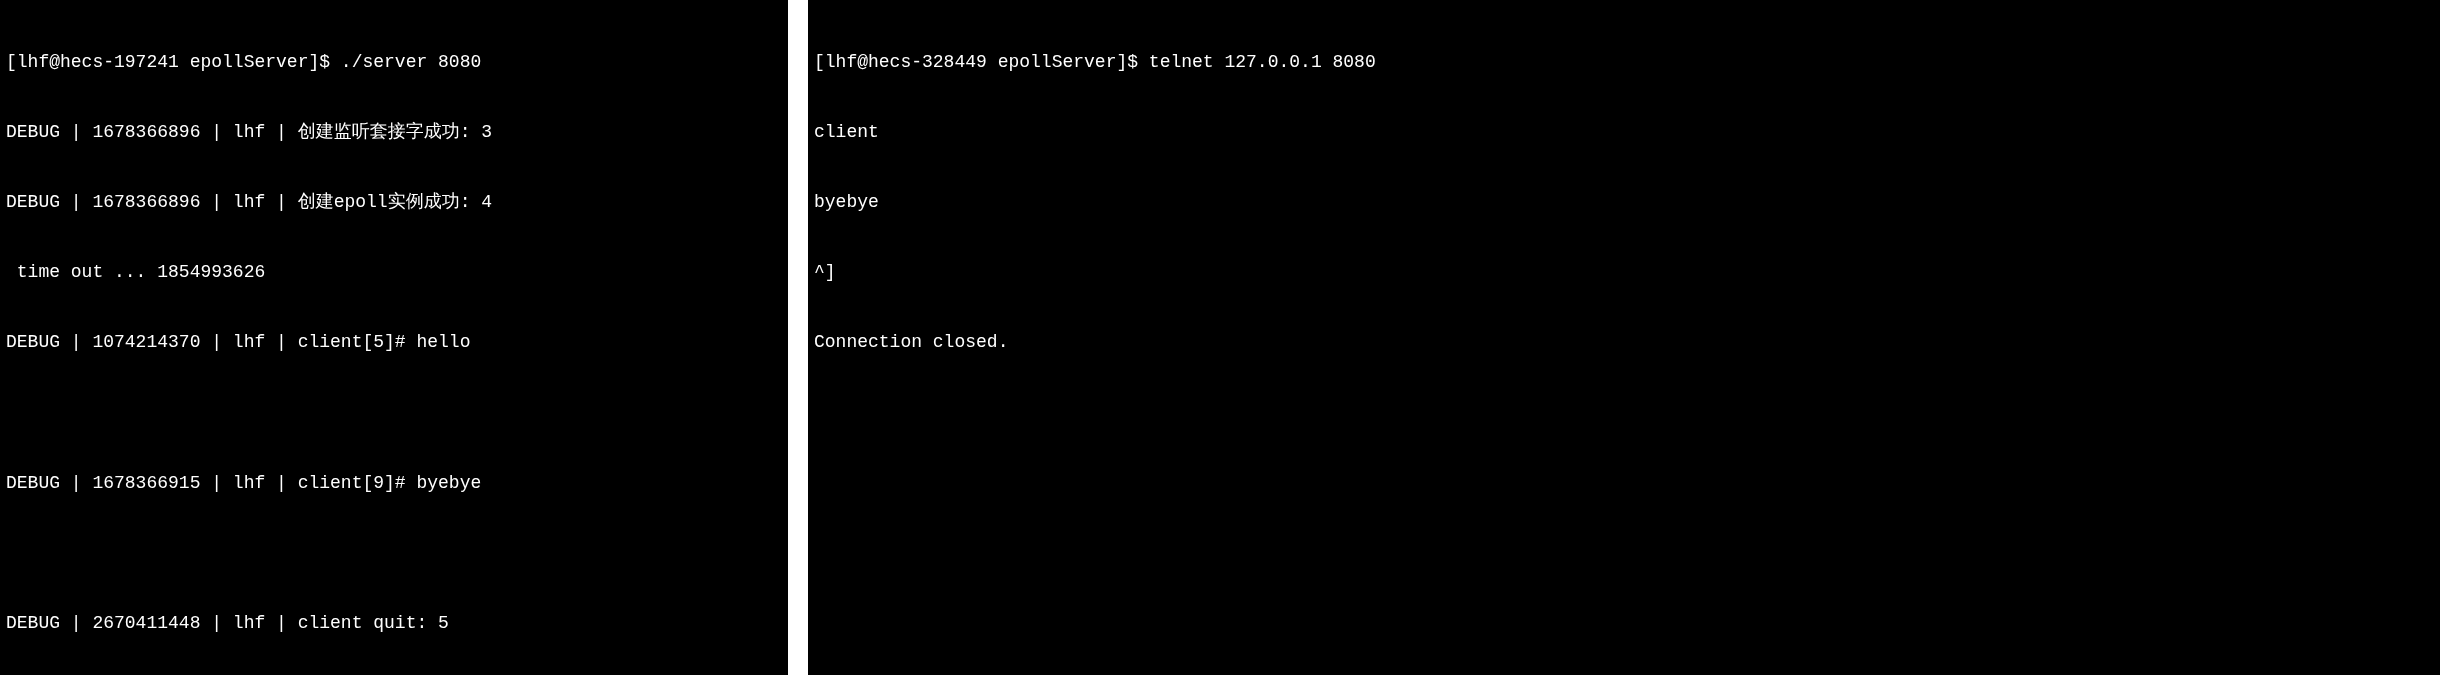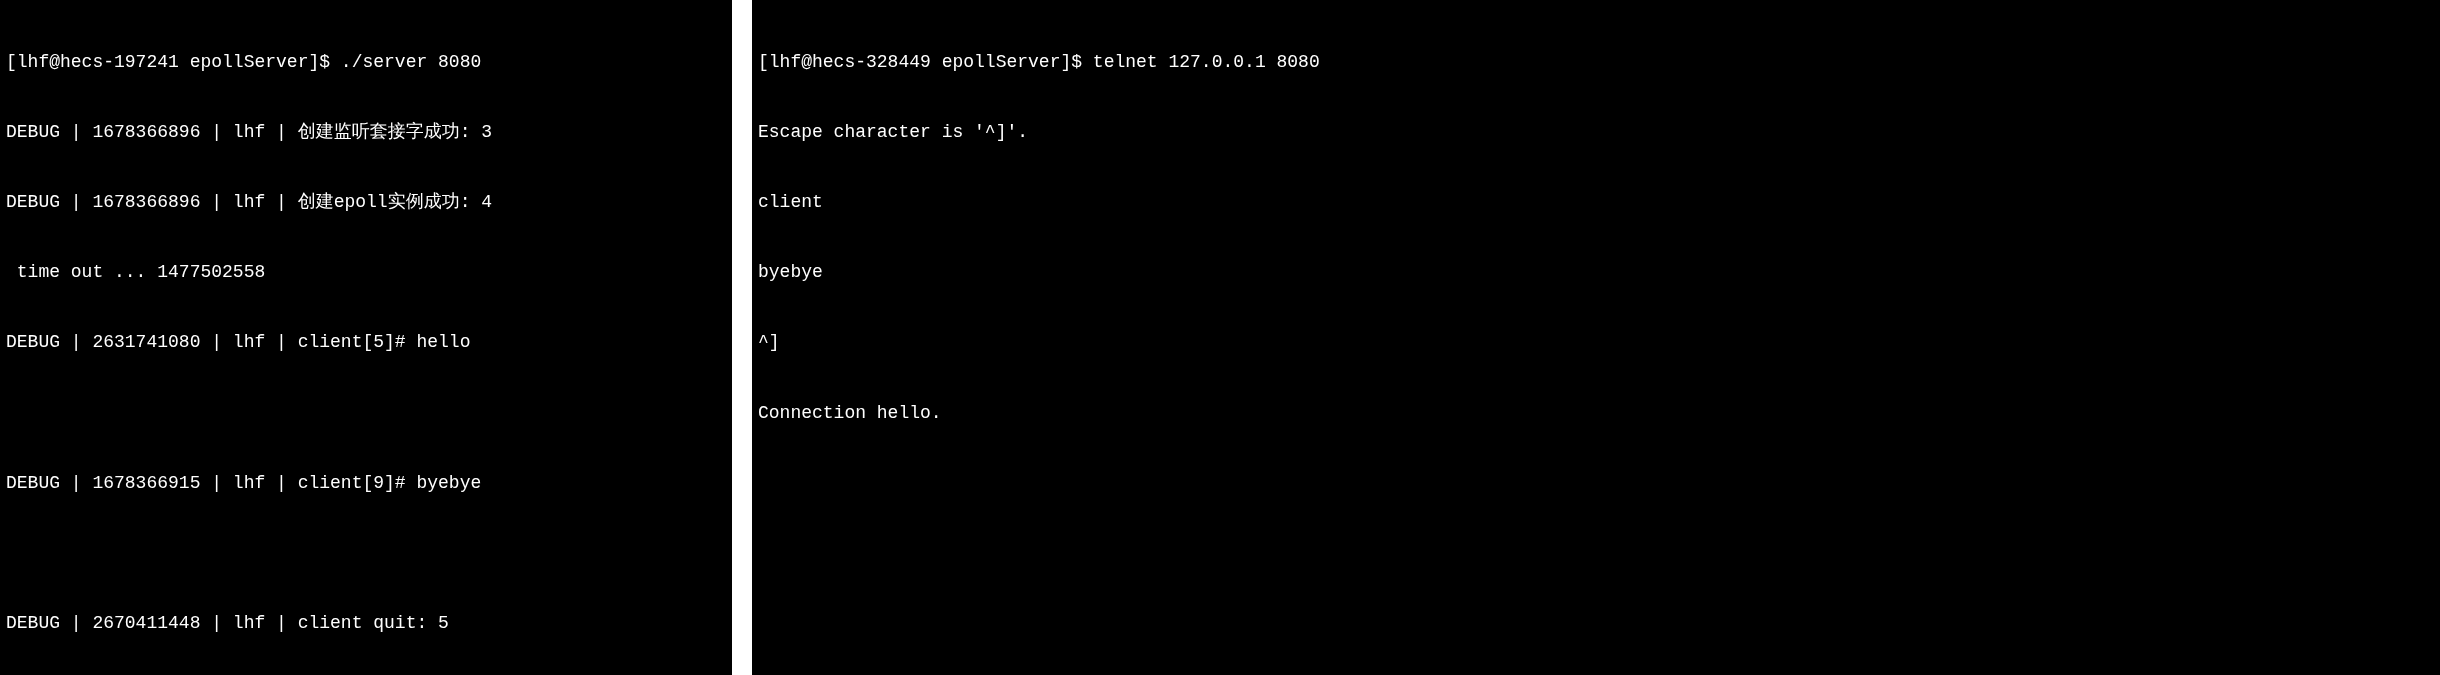--- a/index.html
+++ b/index.html
@@ -19,21 +19,21 @@
     }
     .terminal {
       background: #000000;
       color: #ffffff;
       padding: 4px 6px;
       white-space: pre;
       overflow: hidden;
       position: relative;
     }
     .terminal-left {
-      width: 732px;
+      width: 788px;
       flex-shrink: 0;
     }
     .gap {
       width: 20px;
       background: #ffffff;
       flex-shrink: 0;
     }
     .terminal-right {
       flex: 1;
     }
@@ -42,32 +42,31 @@
       min-height: 1.3em;
     }
   </style>
 </head>
 <body>
 
 <div class="terminal terminal-left">
   <span class="line">[lhf@hecs-197241 epollServer]$ ./server 8080</span>
   <span class="line">DEBUG | 1678366896 | lhf | 创建监听套接字成功: 3</span>
   <span class="line">DEBUG | 1678366896 | lhf | 创建epoll实例成功: 4</span>
-  <span class="line"> time out ... 1477502558</span>
-  <span class="line">DEBUG | 2631741080 | lhf | client[5]# hello</span>
+  <span class="line"> time out ... 1854993626</span>
+  <span class="line">DEBUG | 1074214370 | lhf | client[5]# hello</span>
   <span class="line"></span>
   <span class="line">DEBUG | 1678366915 | lhf | client[9]# byebye</span>
   <span class="line"></span>
   <span class="line">DEBUG | 2670411448 | lhf | client quit: 5</span>
   
 </div>
 
 <div class="gap"></div>
 
 <div class="terminal terminal-right">
   <span class="line">[lhf@hecs-328449 epollServer]$ telnet 127.0.0.1 8080</span>
-  <span class="line">Escape character is '^]'.</span>
   <span class="line">client</span>
   <span class="line">byebye</span>
   <span class="line">^]</span>
-  <span class="line">Connection hello.</span>
+  <span class="line">Connection closed.</span>
   
 </div>
 
 </body></html>

